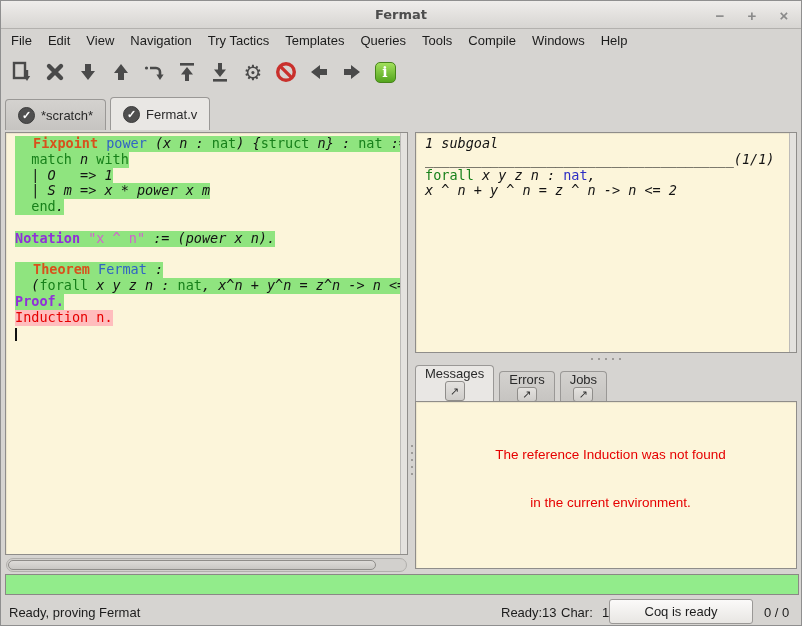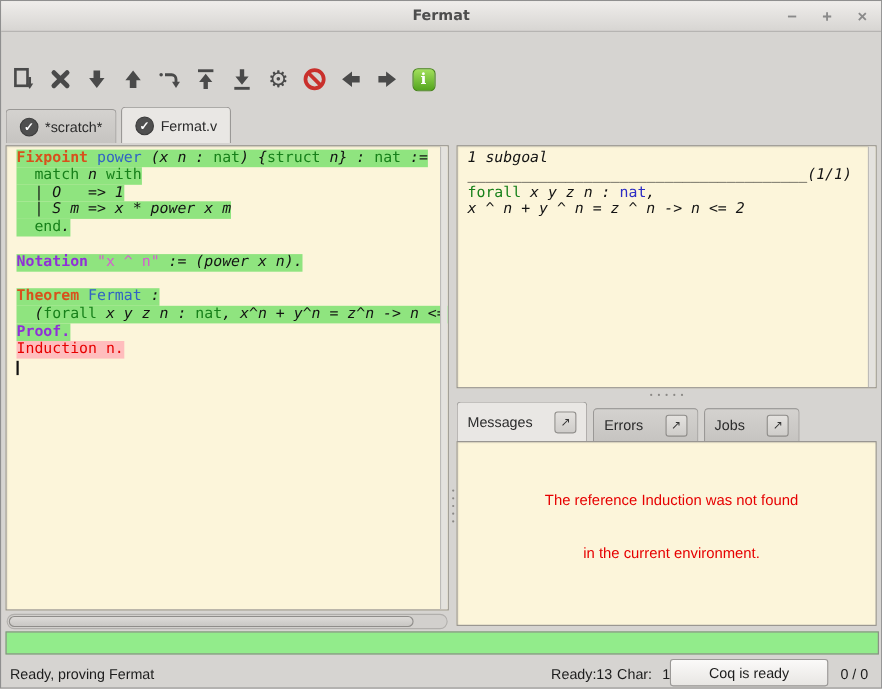--- a/index.html
+++ b/index.html
@@ -48,21 +48,21 @@
   .vtrack{position:absolute;right:0;top:0;bottom:0;width:7px;background:#e4e2de;border-left:1px solid #bdbbb8;}
   .goal-panel{left:414px;top:131px;width:382px;height:221px;overflow:hidden;}
   .msg-panel{left:414px;top:400px;width:382px;height:168px;overflow:hidden;}
   
   .code{font-family:"DejaVu Sans Mono", monospace;font-size:13.5px;line-height:15.8px;
         padding:3px 0 0 9px;white-space:pre;color:#131313;}
   .code-line{min-height:15.8px;}
   .hl-proc{background:#8fe47f;display:inline-block;}
   .hl-full{background:#8fe47f;display:block;margin-right:-9px;}
   .hl-err{background:#ffbdbd;display:inline-block;}
-  .tk-kv{color:#d8511c;font-weight:bold;}
+  .tk-kv{color:#d8511c;font-weight:bold;margin-left:18px;}
   .tk-kp{color:#9030d8;font-weight:bold;}
   .tk-id{color:#3163c4;}
   .tk-kt{color:#17801a;}
   .tk-st{color:#d55fd0;}
   .tk-pl{color:#131313;font-style:italic;}
   .tk-er{color:#e60000;}
   .tk-gb{color:#2d2dc4;}
   .caret{display:inline-block;width:2px;height:13px;background:#111;vertical-align:text-bottom;}
   
   .hscroll{position:absolute;left:5px;top:557px;width:401px;height:14px;background:#d2d0cd;
@@ -70,23 +70,23 @@
   .hthumb{position:absolute;left:1px;top:1px;width:368px;height:10px;background:linear-gradient(#dddbd8,#c9c7c4);
     border:1px solid #8f8d8a;border-radius:6px;}
   .vsplit{position:absolute;left:407px;top:131px;width:7px;height:440px;display:flex;flex-direction:column;
     align-items:center;justify-content:flex-end;padding-bottom:95px;}
   .vsplit .dot{width:2px;height:2px;border-radius:50%;background:#8a8885;margin:2.5px 0;}
   .hsplit{position:absolute;left:414px;top:352px;width:382px;height:12px;display:flex;align-items:center;
     justify-content:center;gap:5px;}
   .hsplit .dot{width:2px;height:2px;border-radius:50%;background:#8a8885;}
   
   .msgtabbar{position:absolute;left:414px;top:364px;height:36px;display:flex;align-items:flex-end;gap:5px;}
-  .msgtab{height:30px;display:flex;align-items:center;gap:20px;padding:0 9px;
+  .msgtab{height:30px;display:flex;align-items:center;gap:0;padding:0 9px;
     border:1px solid #9a9896;border-bottom:none;border-radius:4px 4px 0 0;
-    background:linear-gradient(#d4d2cf,#c6c4c1);font-size:13px;color:#2a2a2a;}
+    background:linear-gradient(#d4d2cf,#c6c4c1);font-size:13px;color:#2a2a2a;flex-direction:column;}
   .msgtab.active{height:36px;background:#e9e7e4;}
   .detach{width:20px;height:20px;border:1px solid #8f8d8a;border-radius:3px;
     background:linear-gradient(#e4e2df,#cfcdca);display:flex;align-items:center;justify-content:center;}
   .detach::before{content:"\2197";font-size:11px;color:#333;}
   .msgtext{font-family:Liberation Sans, sans-serif;font-size:13.5px;line-height:16px;
     color:#e60000;padding:13px 0 0 9px;white-space:pre;text-align:center;}
   
   .progress{position:absolute;left:4px;top:573px;width:794px;height:21px;
     background:#92ec8b;border:1px solid #8a8885;}
   .statusbar{position:absolute;left:0;top:596px;width:100%;height:30px;
@@ -108,20 +108,33 @@
 
   <div class="titlebar">
     <span class="title">Fermat</span>
     <div class="winctl">
       <span class="wbtn">−</span>
       <span class="wbtn">+</span>
       <span class="wbtn">×</span>
     </div>
   </div>
 
+  <div class="menubar" id="menubar">
+      <span class="menu-item">File</span>
+      <span class="menu-item">Edit</span>
+      <span class="menu-item">View</span>
+      <span class="menu-item">Navigation</span>
+      <span class="menu-item">Try Tactics</span>
+      <span class="menu-item">Templates</span>
+      <span class="menu-item">Queries</span>
+      <span class="menu-item">Tools</span>
+      <span class="menu-item">Compile</span>
+      <span class="menu-item">Windows</span>
+      <span class="menu-item">Help</span>
+    </div>
 
   <div class="toolbar">
     <div class="tbtn">
       <svg width="24" height="24" viewBox="0 0 24 24">
         <rect x="4" y="3" width="11" height="15" fill="none" stroke="#4a4a4a" stroke-width="2.4"></rect>
         <path d="M17 10v7" stroke="#4a4a4a" stroke-width="2.4" fill="none"></path>
         <polygon points="13.8,16 20.2,16 17,21" fill="#4a4a4a"></polygon>
       </svg>
     </div>
     <div class="tbtn">

